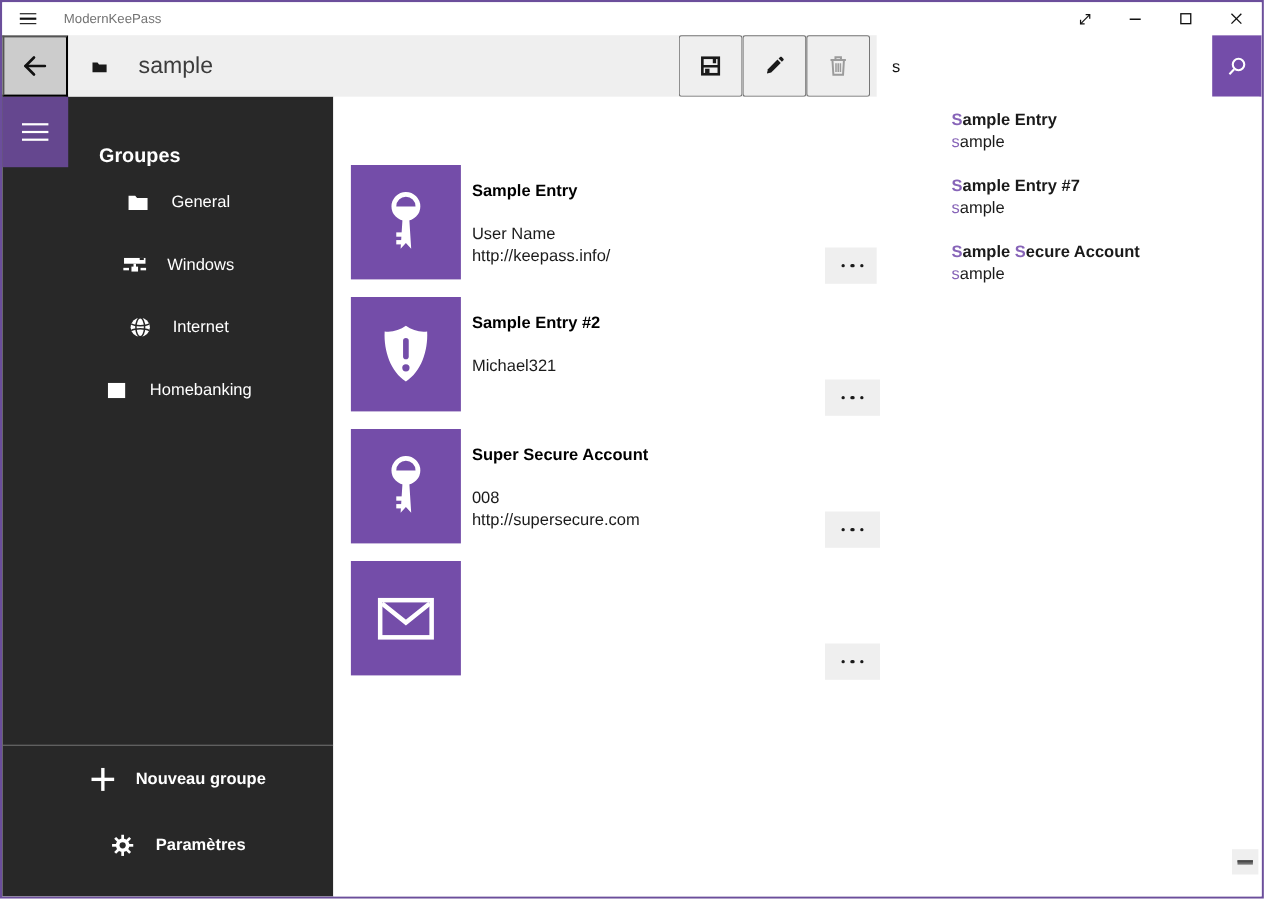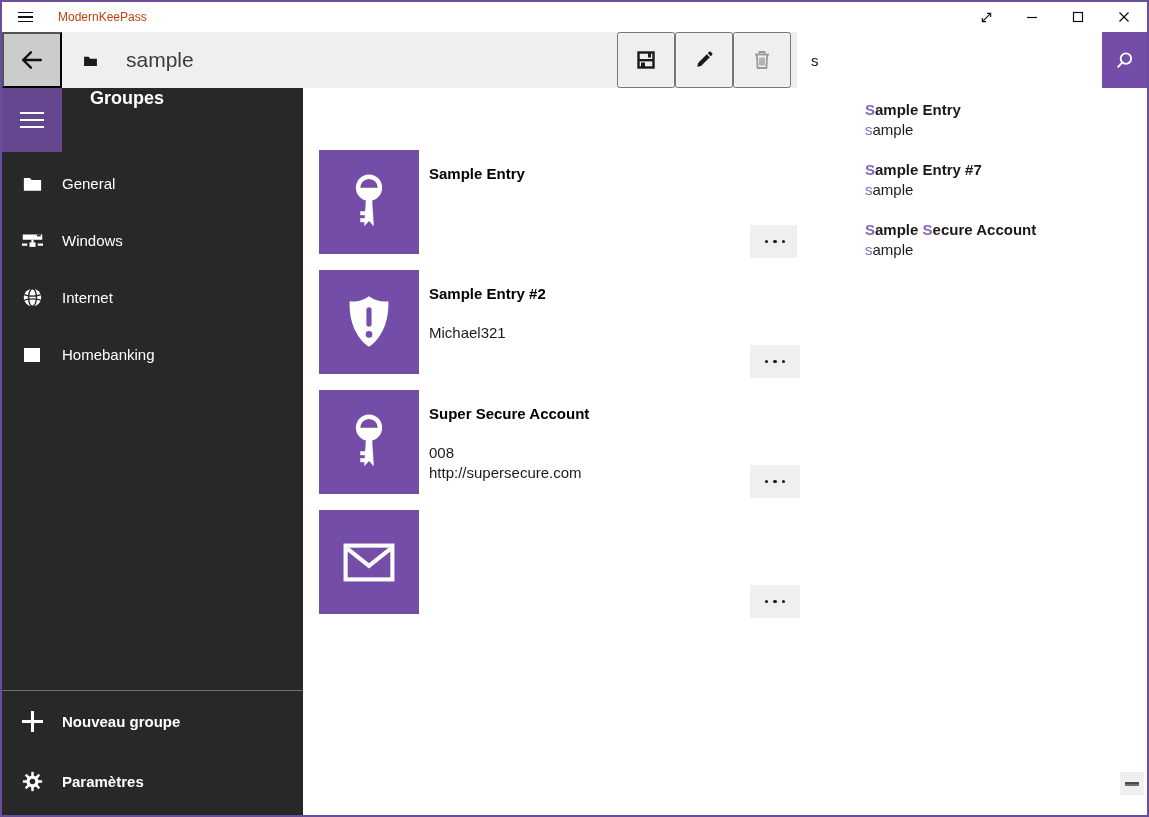--- a/index.html
+++ b/index.html
@@ -10,49 +10,49 @@
     position:relative; width:1149px; height:817px;
     border:2px solid #6b4e9b; background:#fff; overflow:hidden;
   }
 
   
   .titlebar {
     height:30px; background:#fff; display:flex; align-items:center; position:relative;
   }
   .tb-hamburger { width:46px; height:30px; display:flex; flex-direction:column; justify-content:center; align-items:center; gap:3px; cursor:pointer; }
   .tb-hamburger i { display:block; width:15px; height:1.6px; background:#111; }
-  .tb-title { font-size:12px; color:#c2410c; margin-left:10px; }
+  .tb-title { font-size:12px; color:#737373; margin-left:10px; }
   .tb-controls { position:absolute; right:0; top:0; height:30px; display:flex; }
   .tb-btn { width:46px; height:30px; display:flex; align-items:center; justify-content:center; }
 
   
   .header { height:56px; display:flex; }
   .back-btn { width:60px; height:56px; background:#cccccc; display:flex; align-items:center; justify-content:center; flex:0 0 60px; }
   .commandbar { flex:0 0 735px; background:#efefef; display:flex; align-items:center; position:relative; }
   .db-icon-wrap { margin-left:21px; display:flex; align-items:center; }
   .db-name { margin-left:28px; font-size:21px; font-weight:300; color:#3c3c3c; }
   .cmd-actions { position:absolute; right:6px; top:0; height:56px; display:flex; }
   .cmd-btn { width:58px; height:56px; display:flex; align-items:center; justify-content:center; }
   .searchbox { flex:1; display:flex; background:#fff; }
   .search-input { flex:1; border:none; outline:none; background:#fff; font-size:15px; color:#111; padding-left:14px; font-family:"Liberation Sans", sans-serif; }
   .search-btn { width:45px; height:56px; background:#744da9; border:none; display:flex; align-items:center; justify-content:center; }
 
   
   .body { display:flex; height:727px; }
 
   
   .sidebar { flex:0 0 301px; background:#282828; position:relative; display:flex; flex-direction:column; }
-  .nav-header { height:64px; display:flex; align-items:flex-start; }
+  .nav-header { height:64px; display:flex; align-items:flex-end; }
   .nav-toggle { width:60px; height:64px; background:#65478f; border:none; display:flex; flex-direction:column; align-items:center; justify-content:center; gap:4.5px; }
   .nav-toggle i { display:block; width:24px; height:2.2px; background:#fff; }
   .nav-heading { margin-left:28px; color:#fff; font-size:18px; font-weight:bold; }
   .group-list { margin-top:3px; }
-  .side-item { height:57px; display:flex; align-items:center; color:#fff; font-size:15px; cursor:pointer; }
+  .side-item { height:57px; display:flex; align-items:center; color:#fff; font-size:15px; cursor:pointer;justify-content:center; }
   .side-item .icon-cell { width:60px; display:flex; justify-content:center; flex:0 0 60px; }
-  .sidebar-bottom { position:absolute; bottom:4px; left:0; right:0; }
+  .sidebar-bottom { position:absolute; bottom:17px; left:0; right:0; }
   .side-divider { height:1px; background:#6f6f6f; }
   .bottom-item { height:60px; font-weight:bold; }
 
   
   .main { flex:1; position:relative; background:#fff; }
   .entry-list { padding:62px 0 0 16px; }
   .entry-row { position:relative; width:481px; height:104px; margin-bottom:16px; display:flex; cursor:pointer; }
   .entry-tile { width:100px; height:104px; background:#744da9; display:flex; align-items:center; justify-content:center; flex:0 0 100px; }
   .entry-text { margin-left:10px; padding-top:14px; }
   .entry-title { font-size:15px; font-weight:bold; color:#000; line-height:20px; }
@@ -293,20 +293,24 @@
             <svg viewBox="0 0 48 72" width="42" height="63">
                 <circle cx="24" cy="19" r="12.5" fill="none" stroke="#fff" stroke-width="5"></circle>
                 <path d="M11.5 19 A12.5 12.5 0 0 0 36.5 19 Z" fill="#fff"></path>
                 <path d="M20.5 31.5 H27.5 L29.5 63 L24 57 L18.5 63 Z" fill="#fff"></path>
                 <rect x="14" y="46" width="6.5" height="4.5" fill="#fff"></rect>
                 <rect x="14" y="54" width="6.5" height="4.5" fill="#fff"></rect>
               </svg>
           </div>
           <div class="entry-text">
             <div class="entry-title">Sample Entry</div>
+            <div class="entry-sub">
+              <div>User Name</div>
+              <div>http://keepass.info/</div>
+            </div>
           </div>
           <button class="more-btn">
               <i></i>
               <i></i>
               <i></i>
             </button>
         </div>
 
         <div class="entry-row">
           <div class="entry-tile">

